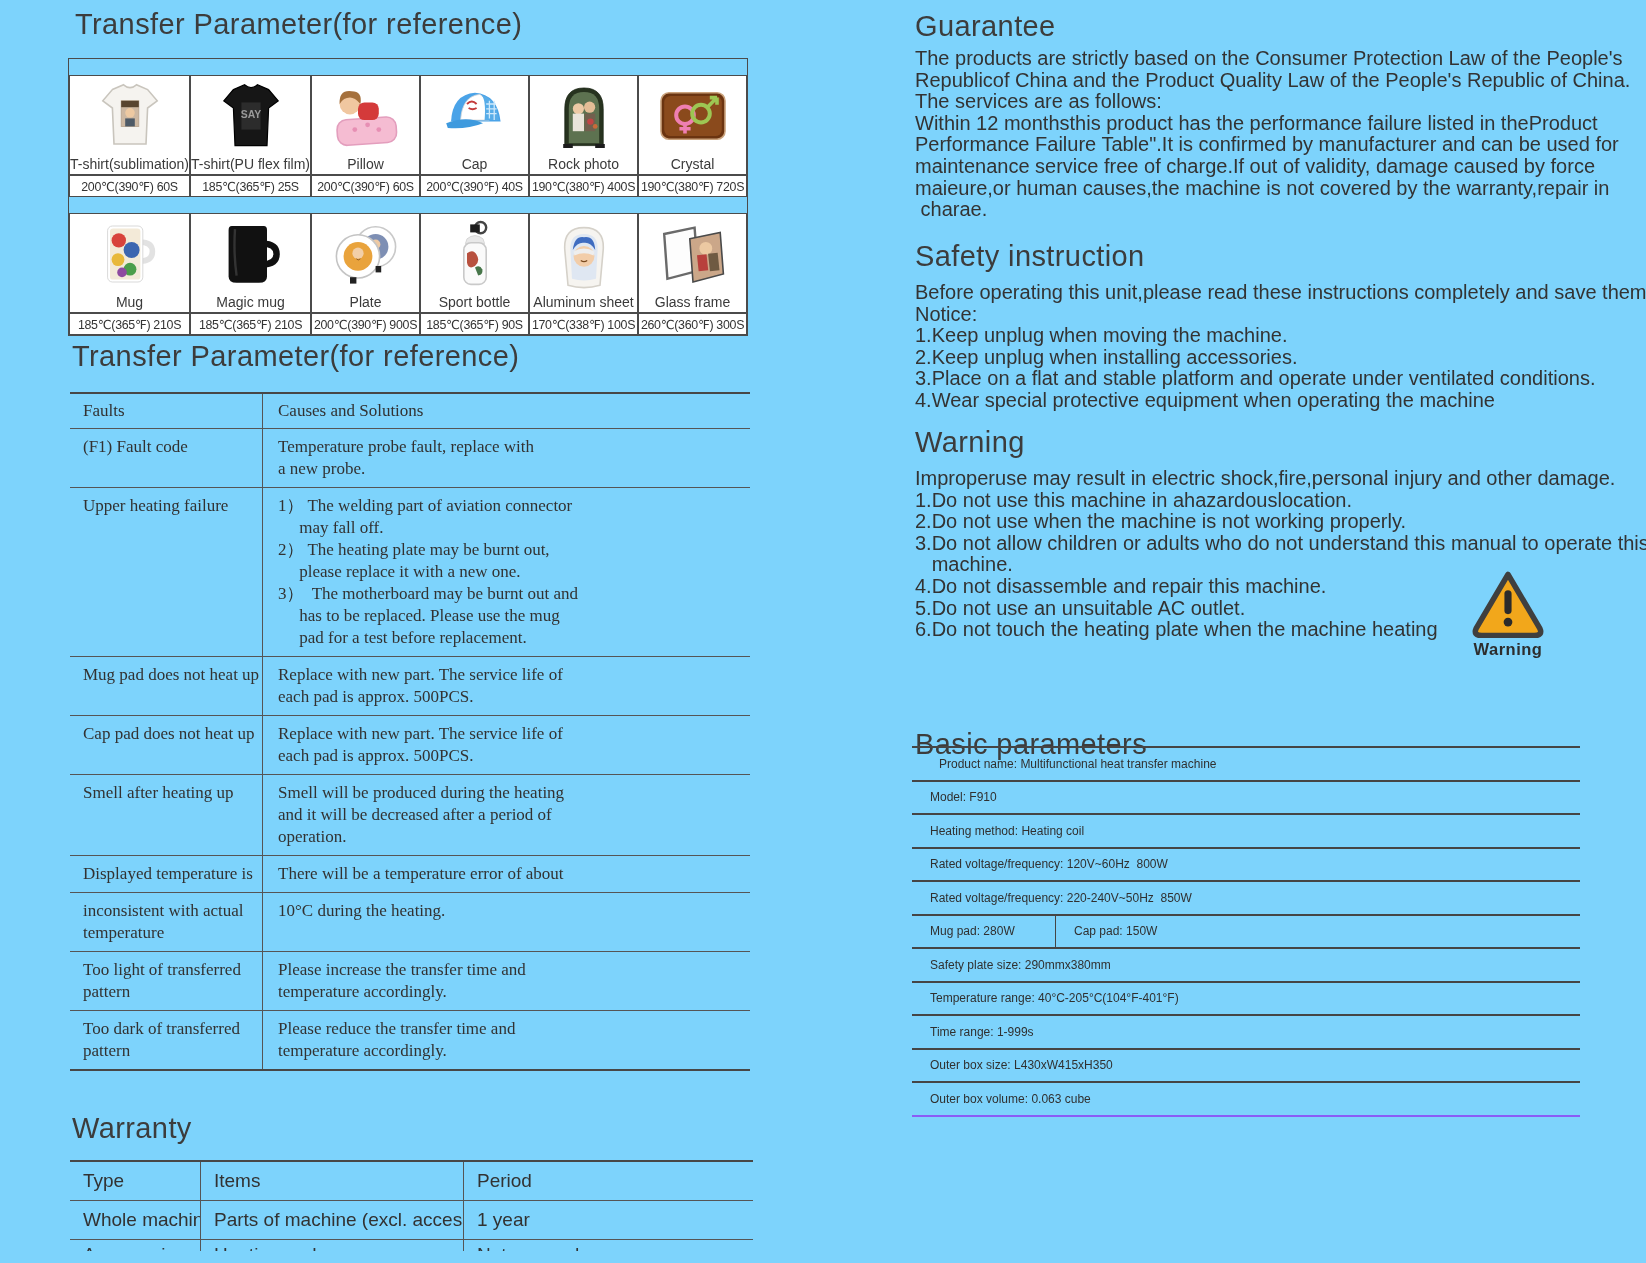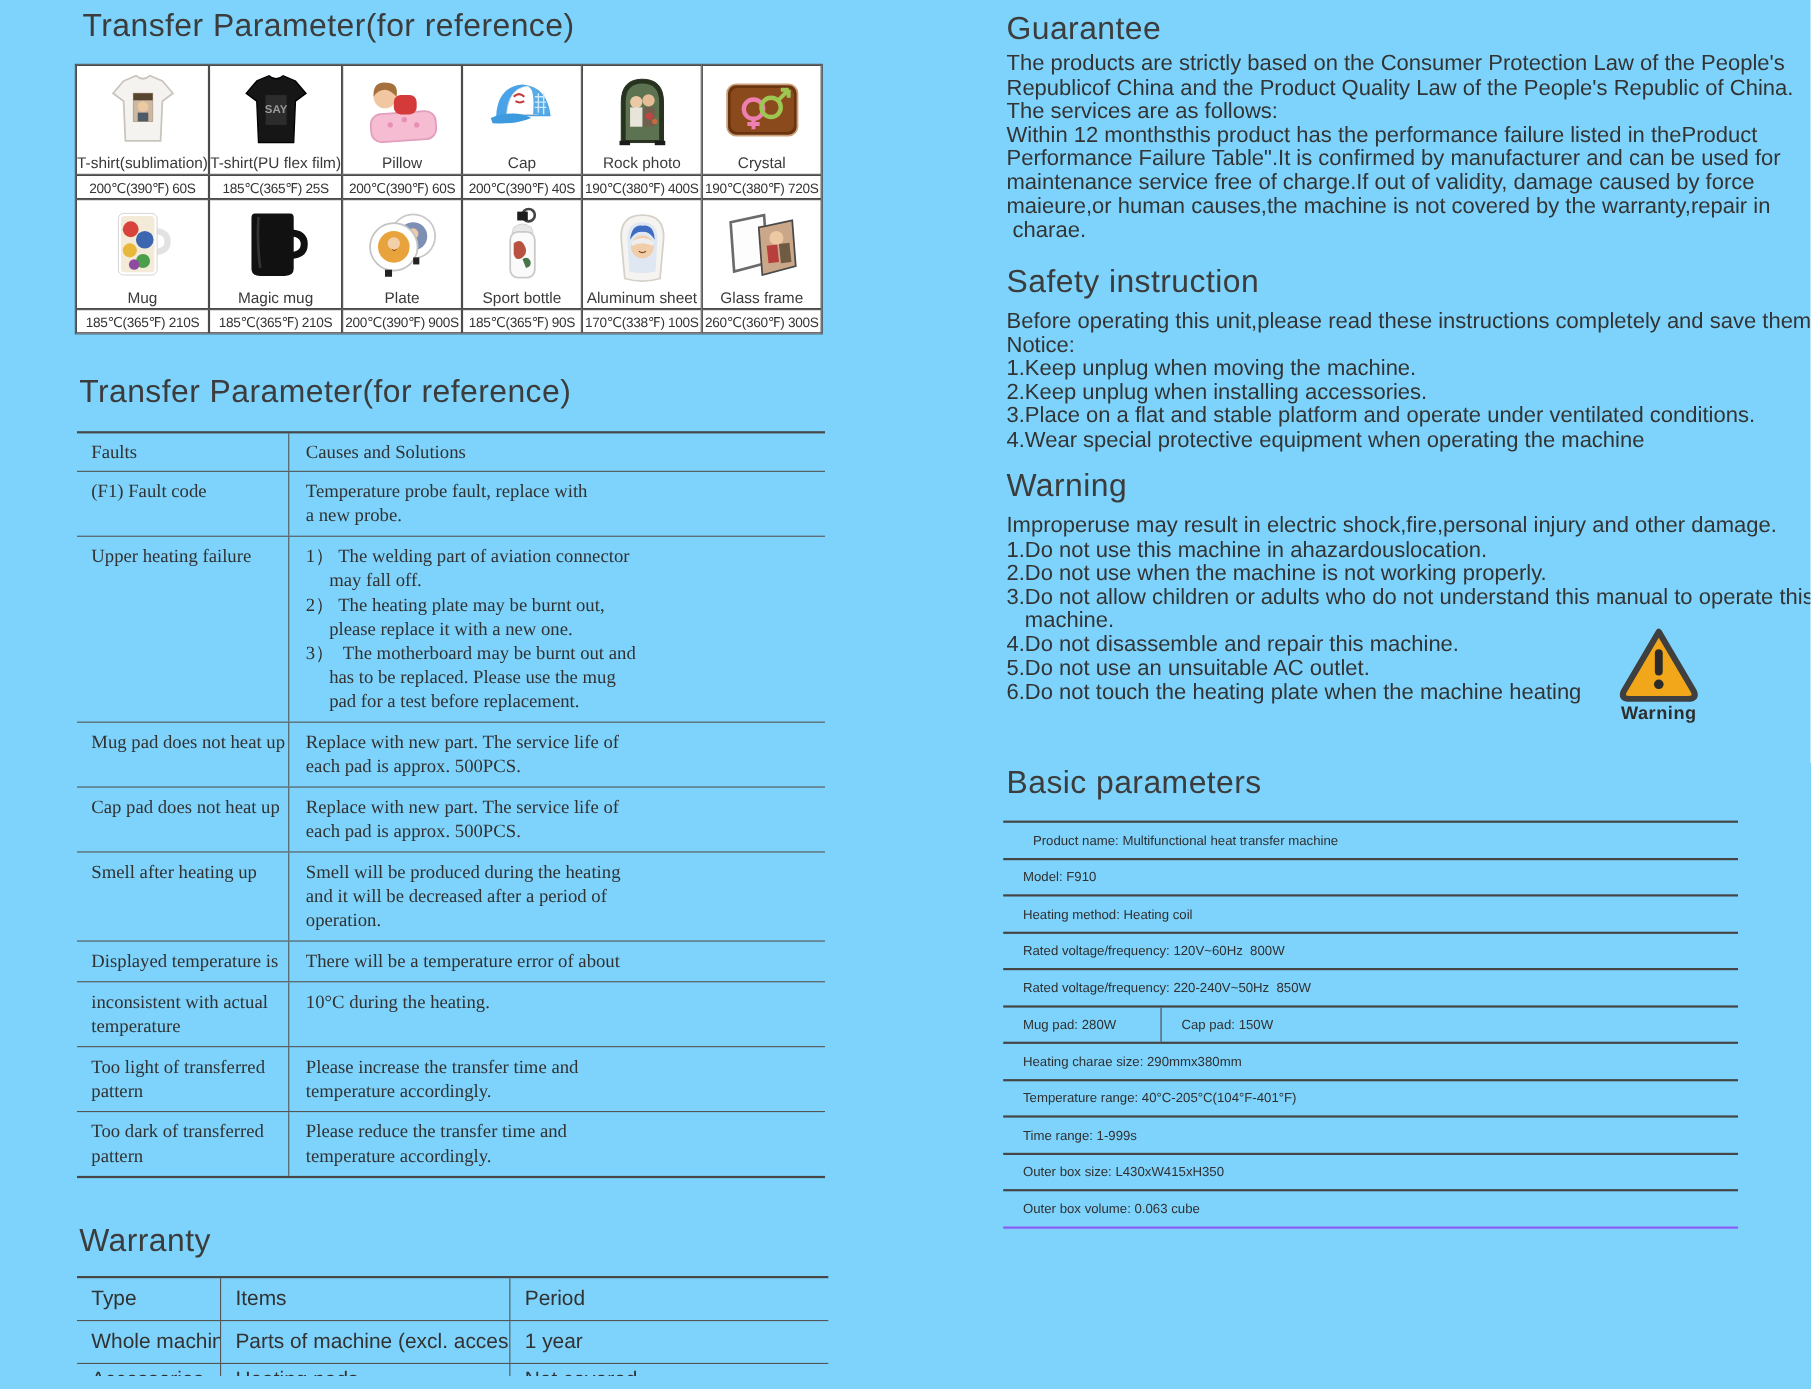--- a/index.html
+++ b/index.html
@@ -4,21 +4,21 @@
 <style>
   html,body{margin:0;padding:0;background:#fff;}
   #page{position:relative;width:1646px;height:1263px;background:#7dd3fc;overflow:hidden;
         font-family:"Liberation Sans","DejaVu Sans",sans-serif;color:#323232;}
   .abs{position:absolute;}
   .sec-title{font-size:29px;font-weight:500;color:#3c3c3c;letter-spacing:.4px;white-space:pre;}
   .lines div{font-size:20px;line-height:21.6px;white-space:pre;color:#333;}
 
   
   #pgrid{display:grid;grid-template-columns:repeat(6,1fr);border:1.5px solid #4b4b4b;width:678px;}
-  .pcell{border:1px solid #4b4b4b;height:98px;display:flex;flex-direction:column;align-items:center;justify-content:flex-end;background:#fff;}
+  .pcell{border:1px solid #4b4b4b;height:98px;display:flex;flex-direction:column;align-items:center;justify-content:flex-end;background:#fff;margin-top:16px;}
   .pimg{flex:1;display:flex;align-items:center;justify-content:center;width:100%;}
   .pimg svg{width:84px;height:72px;}
   .plabel{font-size:14px;color:#3a3a3a;padding-bottom:2px;white-space:nowrap;}
   .tcell{border:1px solid #4b4b4b;height:20px;display:flex;align-items:center;justify-content:center;
          font-size:12.4px;letter-spacing:-0.3px;color:#333;white-space:nowrap;background:#fff;}
 
   
   #ftable{width:680px;border-top:2px solid #474747;border-bottom:2px solid #474747;font-size:17px;}
   .frow{display:grid;grid-template-columns:192px 1fr;font-family:Liberation Serif, serif;}
   .frow + .frow{border-top:1.5px solid #555;}
@@ -386,28 +386,28 @@
 
   <div id="warn-icon" class="abs" style="left:1460px;top:568px;">
     <svg viewBox="0 0 100 88">
       <path d="M50 8 L90 76 Q94 85 83 85 L17 85 Q6 85 10 76 Z" fill="#f2a71b" stroke="#3f3f3f" stroke-width="7" stroke-linejoin="round"></path>
       <rect x="45.5" y="28" width="9" height="30" rx="4.5" fill="#2b2b2b"></rect>
       <circle cx="50" cy="68" r="5.5" fill="#2b2b2b"></circle>
     </svg>
     <div class="wlabel">Warning</div>
   </div>
 
-  <div class="abs sec-title" style="left:915px;top:696px;">Basic parameters</div>
+  <div class="abs sec-title" style="left:915px;top:728px;">Basic parameters</div>
   <div id="btable" class="abs" style="left:912px;top:746px;">
       <div class="brow first">Product name: Multifunctional heat transfer machine</div>
       <div class="brow">Model: F910</div>
       <div class="brow">Heating method: Heating coil</div>
       <div class="brow">Rated voltage/frequency: 120V~60Hz  800W</div>
       <div class="brow">Rated voltage/frequency: 220-240V~50Hz  850W</div>
       <div class="brow split"><div class="bcell c1">Mug pad: 280W</div><div class="bcell">Cap pad: 150W</div></div>
-      <div class="brow">Heating charae size: 290mmx380mm</div>
+      <div class="brow">Safety plate size: 290mmx380mm</div>
       <div class="brow">Temperature range: 40°C-205°C(104°F-401°F)</div>
       <div class="brow">Time range: 1-999s</div>
       <div class="brow">Outer box size: L430xW415xH350</div>
       <div class="brow">Outer box volume: 0.063 cube</div>
     </div>
 
 </div>
 
 </body></html>

